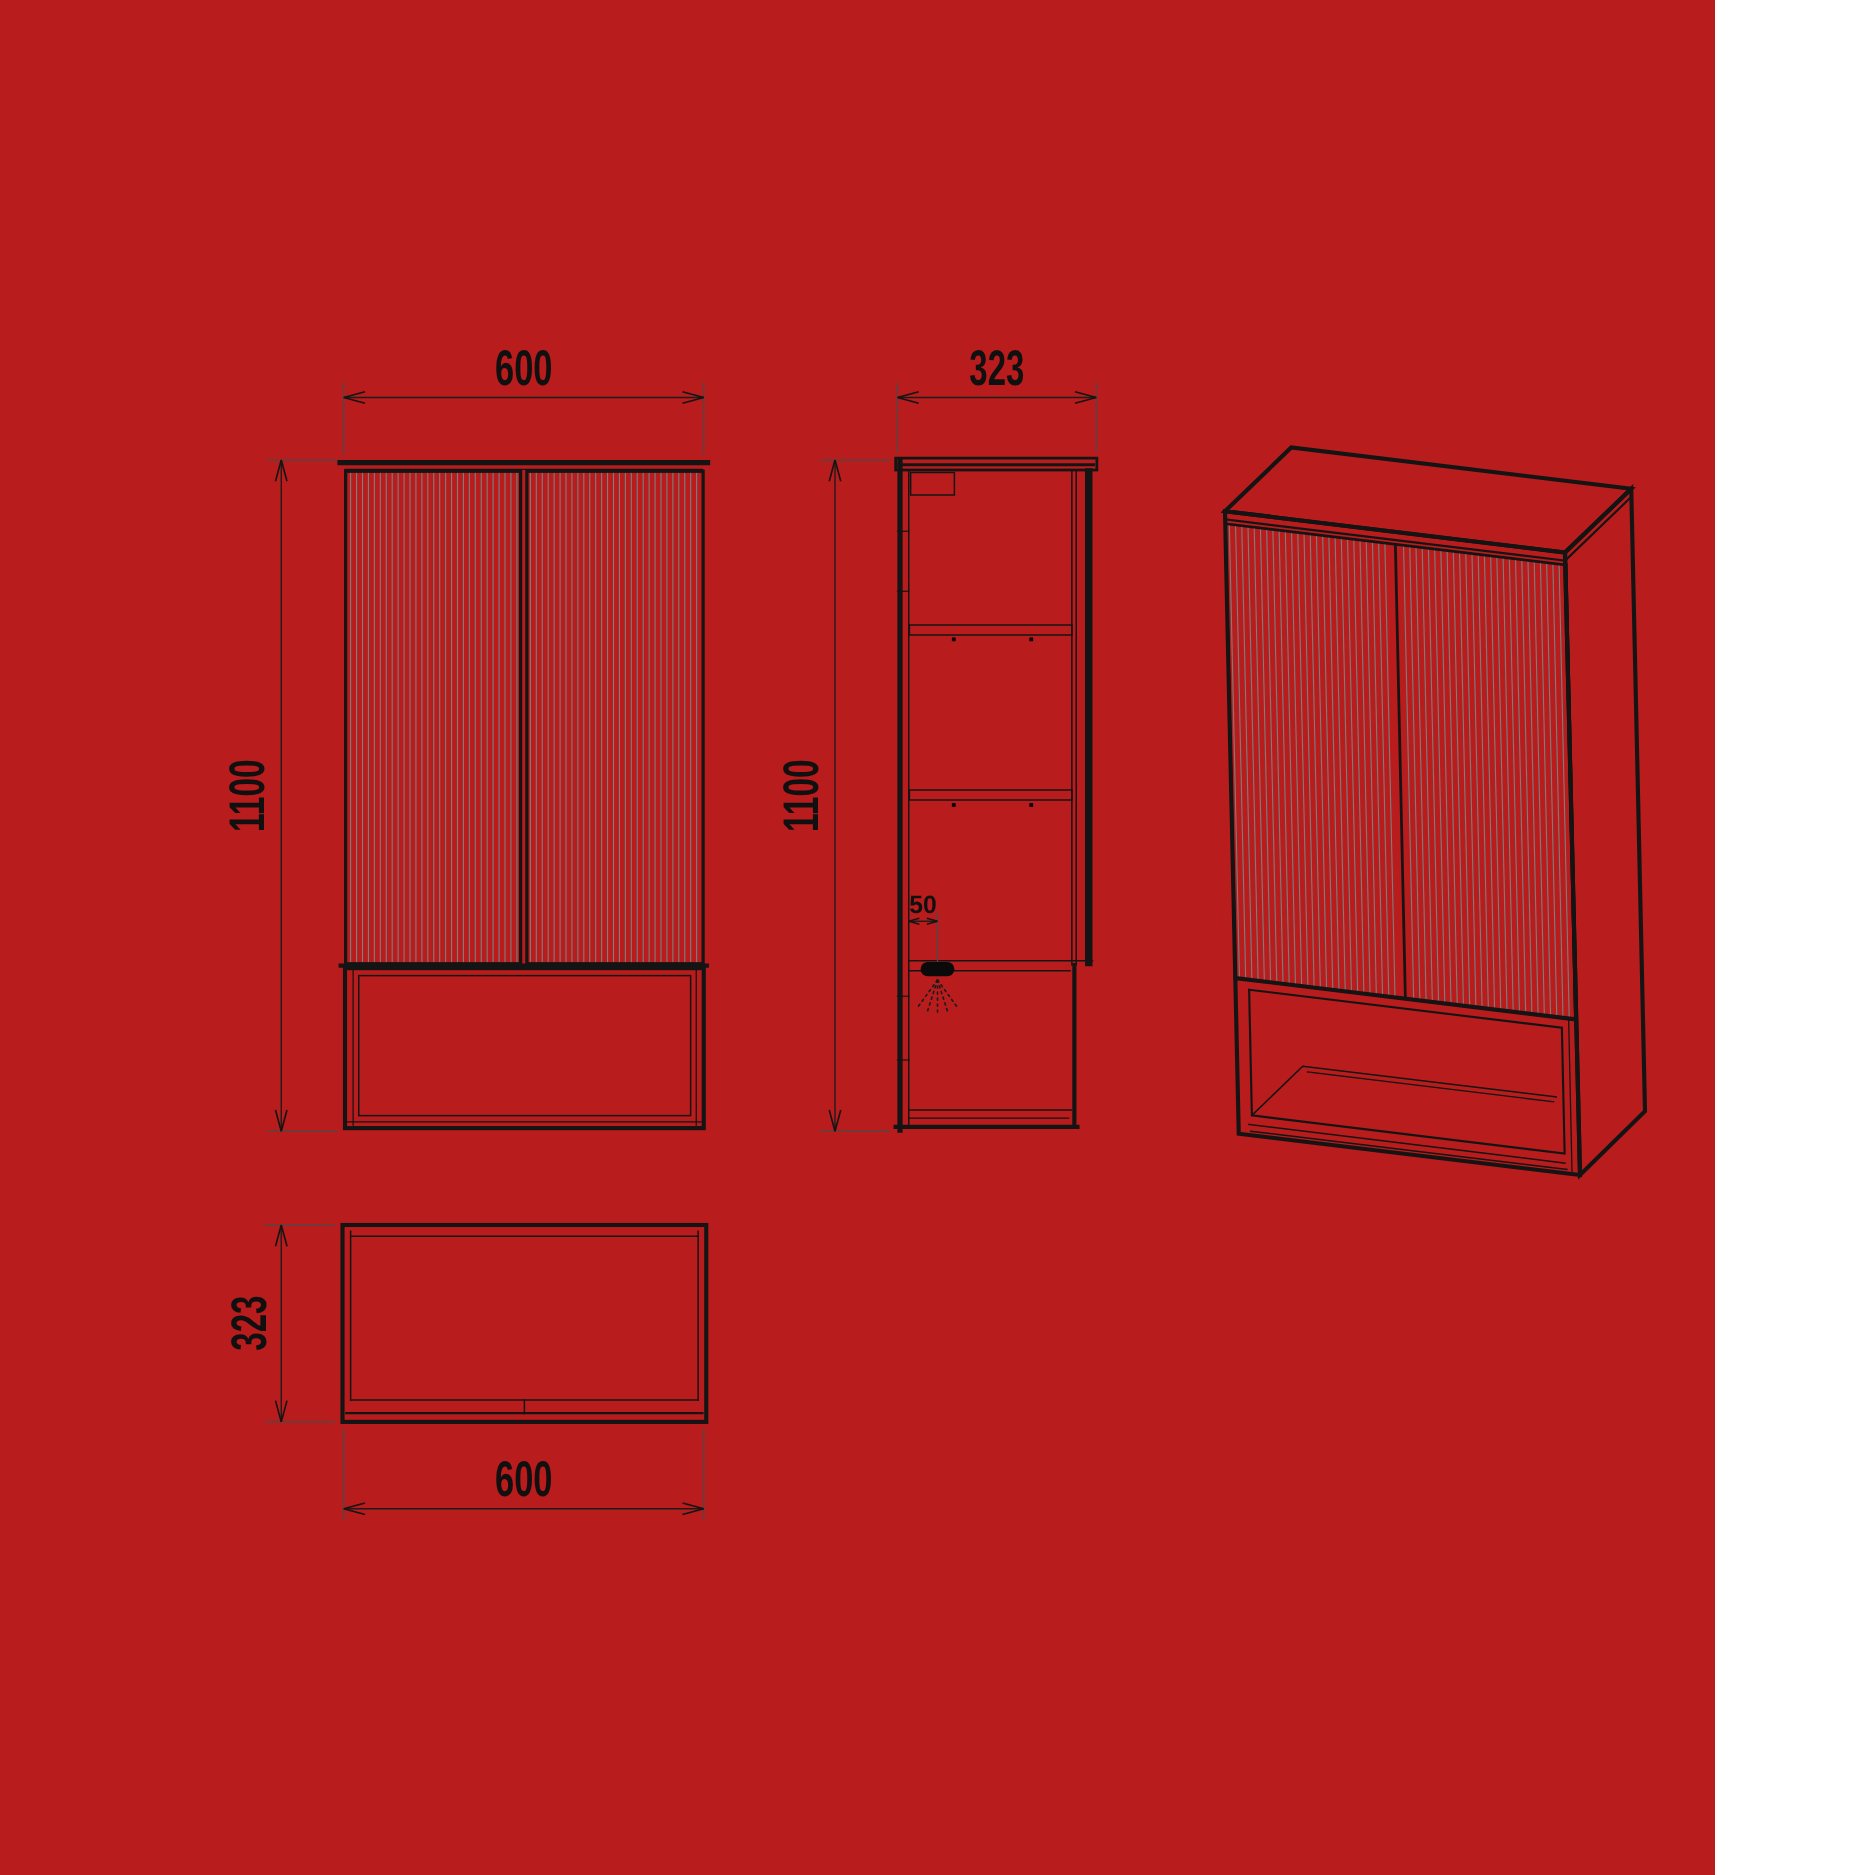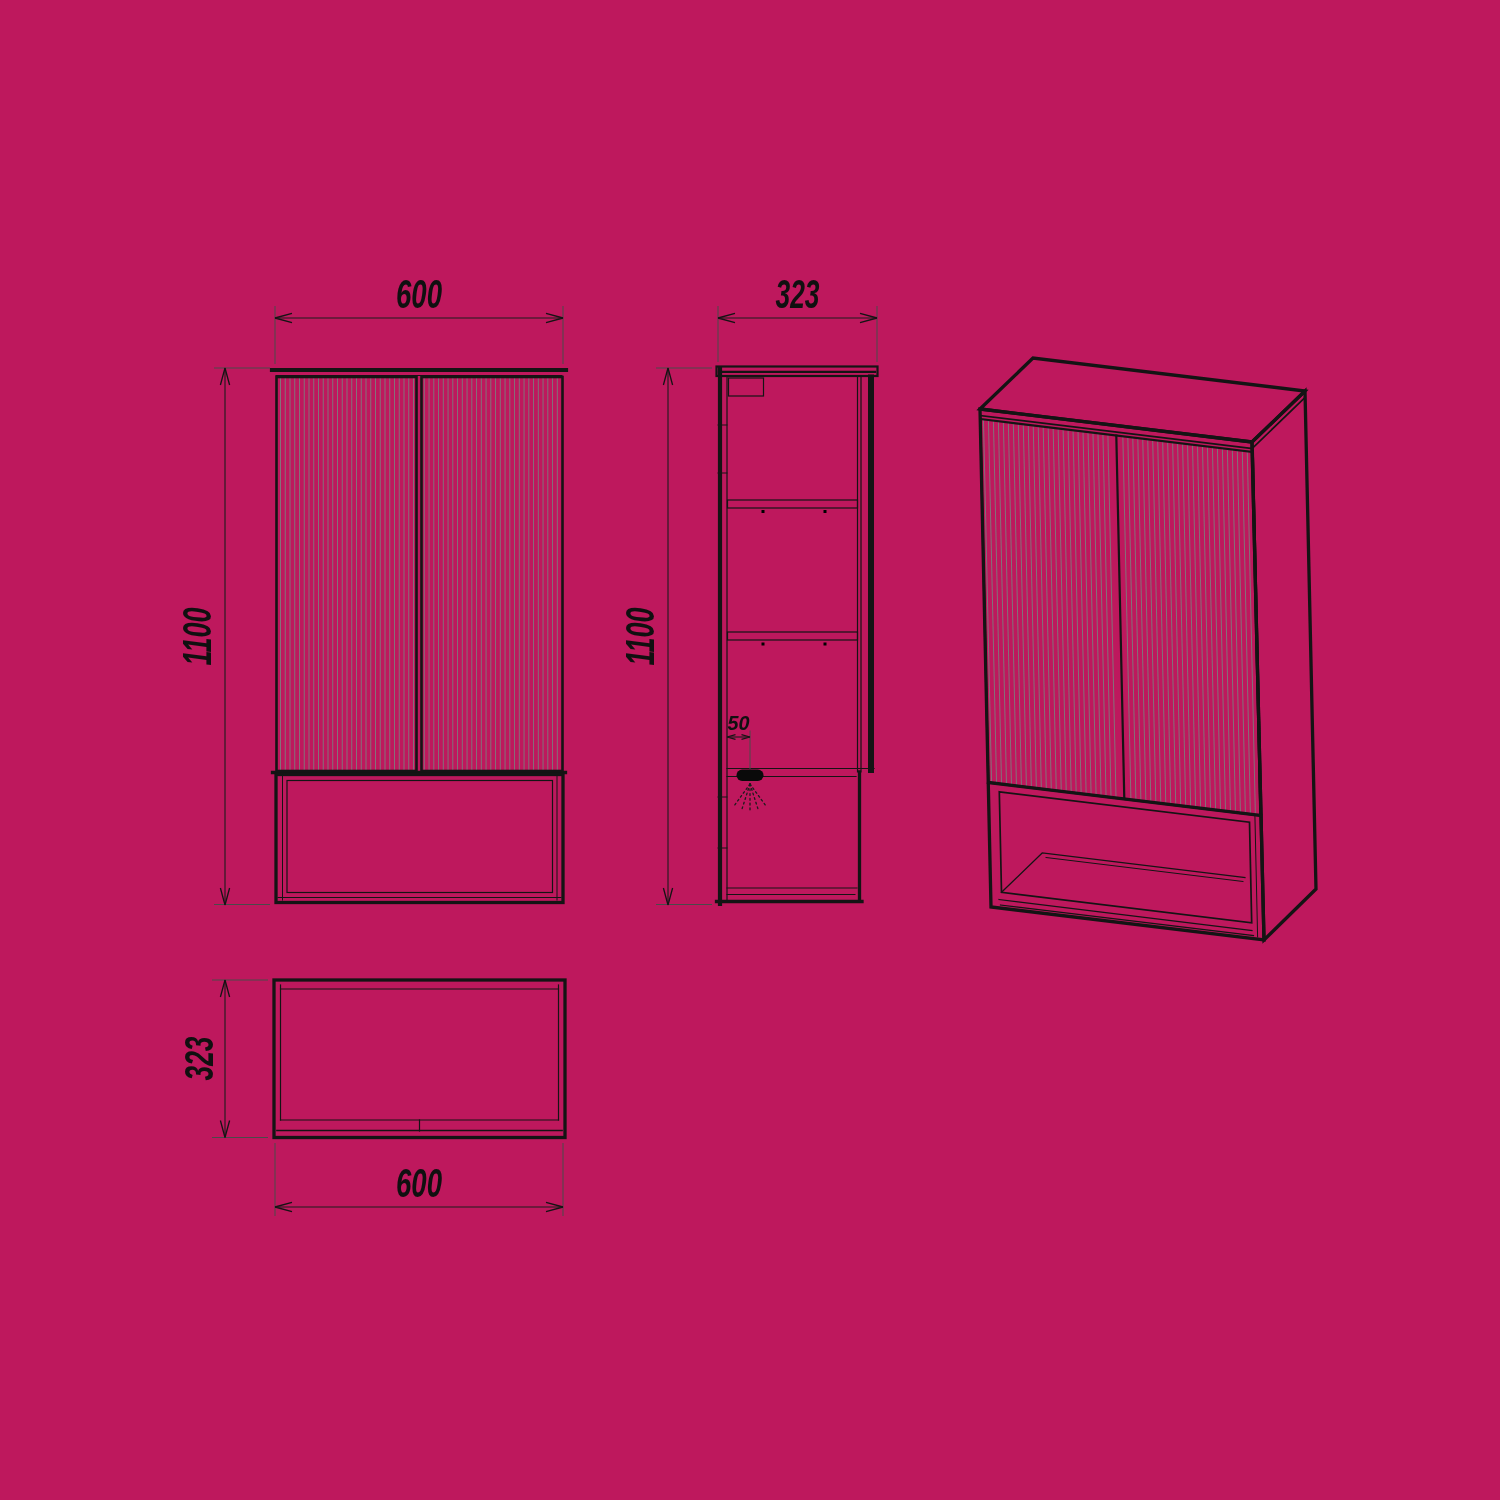--- a/index.html
+++ b/index.html
@@ -1,16 +1,16 @@
 <!DOCTYPE html>
 <html><head>
 <meta charset="utf-8">
 <style>
   html,body{margin:0;padding:0;background:#ffffff;}
-  .stage{width:1500px;height:1500px;background:#be185d;position:relative;overflow:hidden;font-style:italic;}
+  .stage{width:1372px;height:1500px;background:#b91c1c;position:relative;overflow:hidden;}
   svg{display:block;}
   .ln{stroke:#141414;fill:none;stroke-linecap:square;}
   .w05{stroke-width:1;}
   .w1{stroke-width:1.2;}
   .w15{stroke-width:1.7;}
   .w2{stroke-width:2.2;}
   .w25{stroke-width:2.6;}
   .w3{stroke-width:3.3;}
   .w4{stroke-width:4.2;}
   .w6{stroke-width:6;}

